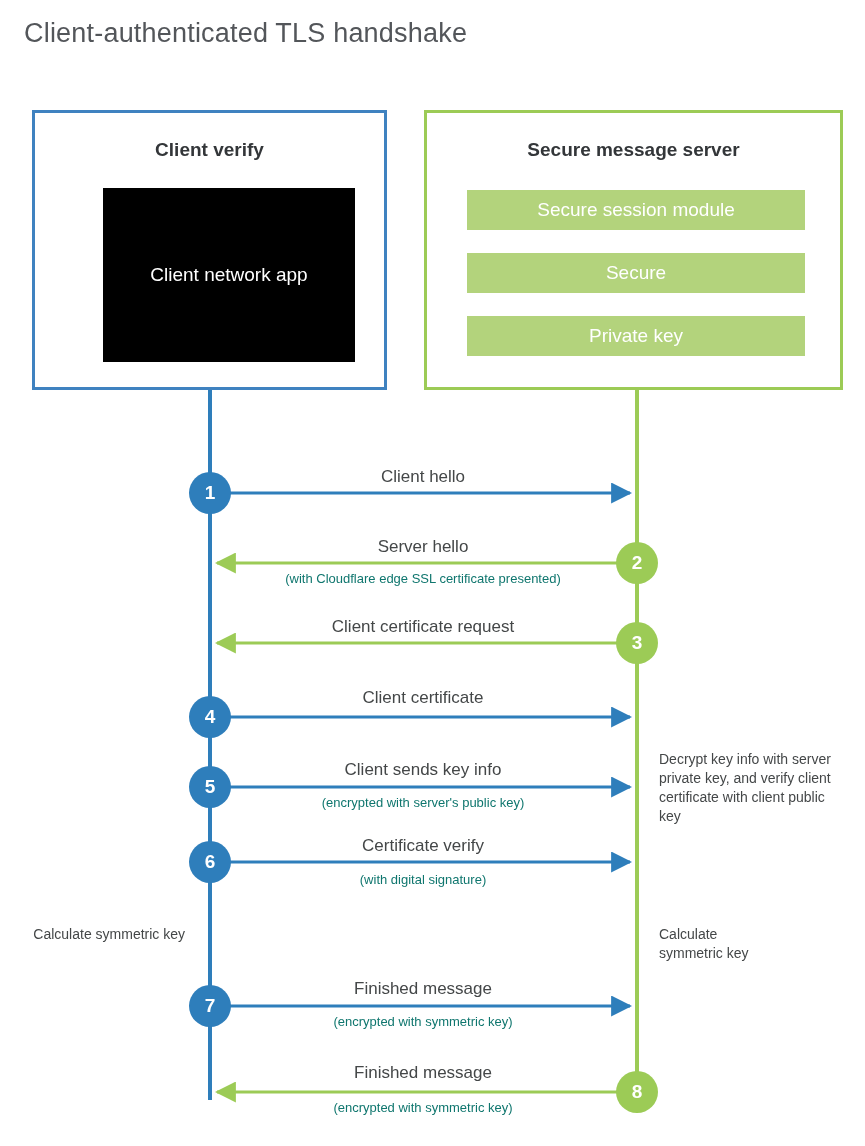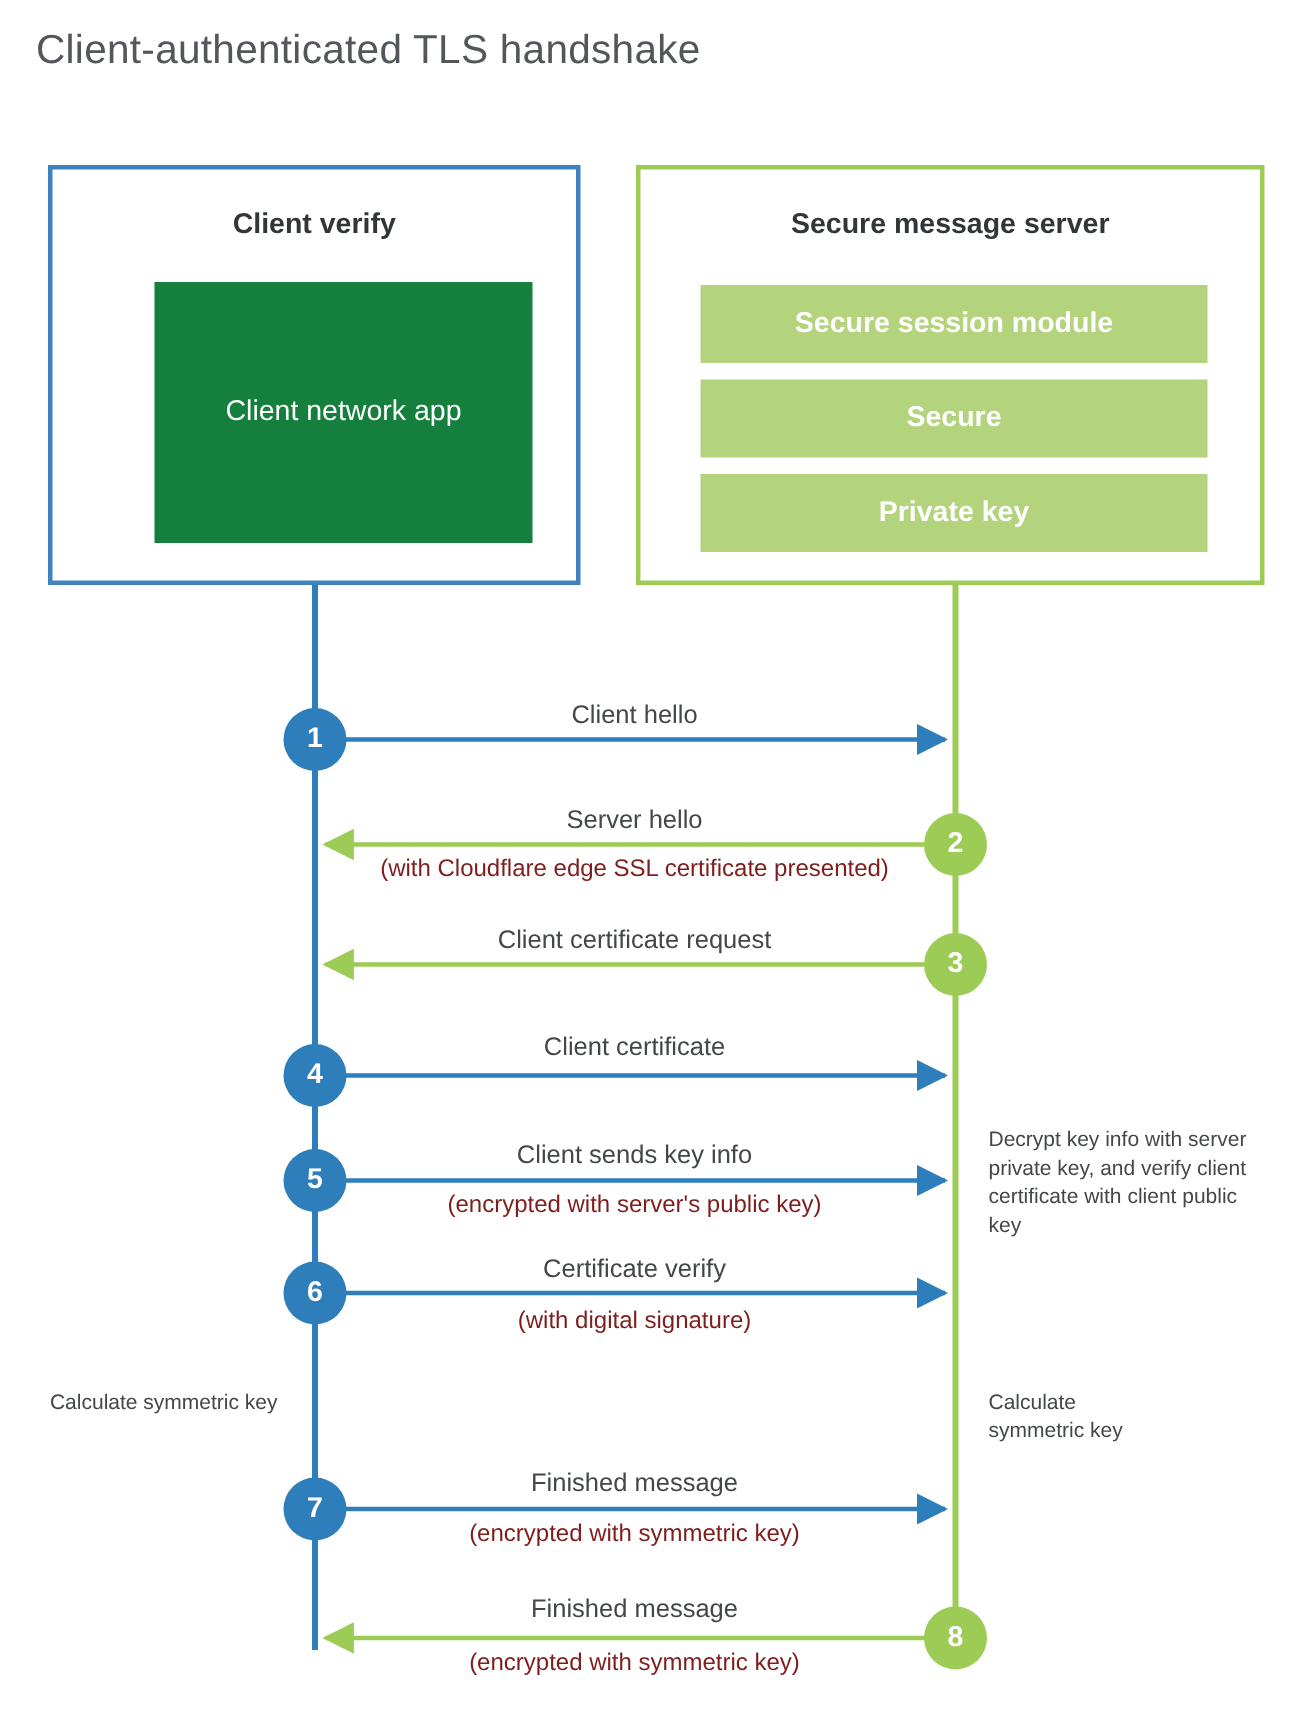--- a/index.html
+++ b/index.html
@@ -23,31 +23,31 @@
   .party-box.client{left:32px;top:110px;width:355px;height:280px;border:3px solid #3f82c0;}
   .party-box.server{left:424px;top:110px;width:419px;height:280px;border:3px solid #9ccb56;}
   .party-title{
     position:absolute;left:0;right:0;top:26px;text-align:center;
     font-size:19px;font-weight:bold;color:#333639;
   }
 
   
   .client-app{
     position:absolute;left:68px;top:75px;width:252px;height:174px;
-    background:#15803d;color:#ffffff;
+    background:#000000;color:#ffffff;
     display:flex;align-items:center;justify-content:center;text-align:center;
     font-size:19px;line-height:26px;font-weight:400;
   }
 
   
   .server-bar{
-    position:absolute;left:40px;width:338px;height:52px;
+    position:absolute;left:40px;width:338px;height:40px;
     background:#b3d37c;color:#ffffff;
     display:flex;align-items:center;justify-content:center;
-    font-size:19px;font-weight:700;
+    font-size:19px;font-weight:400;
   }
   .server-bar.b0{top:77px;}
   .server-bar.b1{top:140px;}
   .server-bar.b2{top:203px;}
 
   
   .step-num{
     position:absolute;width:42px;height:42px;border-radius:50%;
     display:flex;align-items:center;justify-content:center;
     color:#ffffff;font-size:19px;font-weight:bold;
@@ -57,21 +57,21 @@
   .step-num.server-side{background:#9ccb56;}
 
   
   .msg-main{
     position:absolute;text-align:center;
     font-size:17px;color:#444748;white-space:nowrap;
     transform:translate(-50%,0);
   }
   .msg-sub{
     position:absolute;text-align:center;
-    font-size:16px;color:#7f1d1d;white-space:nowrap;
+    font-size:13px;color:#0f766e;white-space:nowrap;
     transform:translate(-50%,0);
   }
 
   
   .side-note{position:absolute;font-size:14px;line-height:19px;color:#444748;}
   .side-note.right{left:659px;text-align:left;}
   .side-note.left{left:0;width:185px;text-align:right;}
 </style>
 </head>
 <body>

